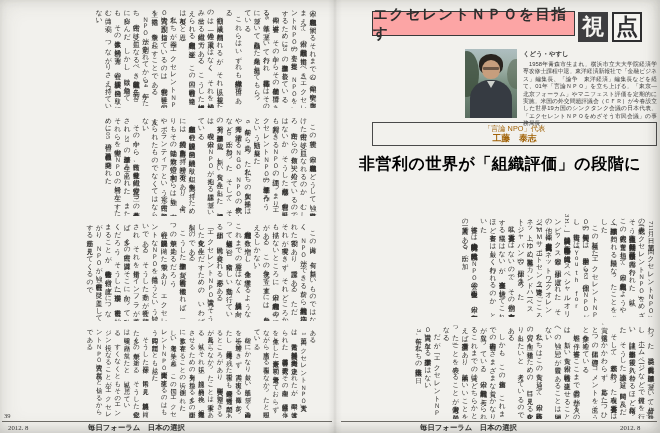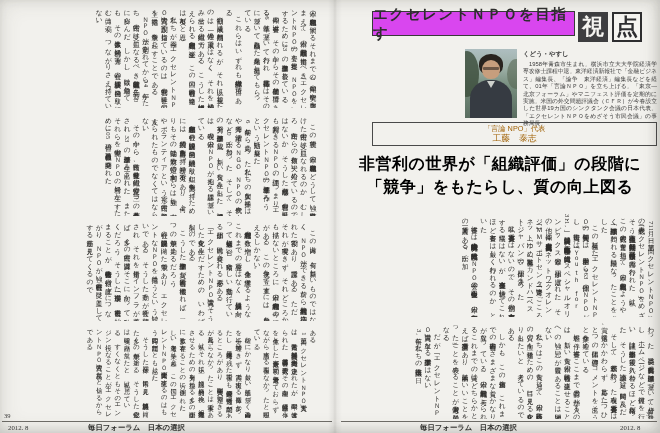--- a/index.html
+++ b/index.html
@@ -21,21 +21,21 @@
     position:absolute;writing-mode:vertical-rl;text-orientation:mixed;
     font-size:6.7px;line-height:9.3px;letter-spacing:.2px;
     overflow:hidden;color:#2e2d2b;
   }
   .vtext p{margin:0;text-indent:6.7px;}
   .vtext p.cont{text-indent:0;}
   .vtext-sm{font-size:6.3px;}
   
   .series-box{
     position:absolute;left:372px;top:11px;width:201px;height:23px;
-    border:1.5px solid #3a3a3a;background:#d946ef;
+    border:1.5px solid #3a3a3a;background:#fca5a5;
     display:flex;align-items:center;justify-content:center;
     font-family:"Liberation Sans",sans-serif;font-size:14.5px;font-weight:600;
     letter-spacing:1.5px;color:#2f2f2f;
   }
   .badge{
     position:absolute;top:12px;width:30px;height:30px;
     display:flex;align-items:center;justify-content:center;
     font-family:"Liberation Serif",serif;font-size:22px;font-weight:bold;
   }
   .badge-dark{left:578px;background:#3e3e40;color:#f5f4f0;}
@@ -57,21 +57,21 @@
   .bio{position:absolute;left:523px;top:50px;width:134px;font-family:"Liberation Sans",sans-serif;color:#3a3a3a;}
   .bio .kana{font-size:6.4px;font-weight:bold;margin:0 0 2px 0;}
   .bio .body{font-size:5.8px;line-height:7.4px;margin:0;text-align:justify;text-indent:6px;}
   
   .caption-box{
     position:absolute;left:372px;top:122px;width:285px;height:24px;box-sizing:border-box;
     border:1px solid #4a4a4a;display:flex;flex-direction:column;align-items:center;justify-content:center;
     font-family:"Liberation Sans",sans-serif;color:#a16207;
   }
   .caption-box .role{font-size:7.3px;line-height:8.5px;}
-  .caption-box .name{font-size:8.8px;line-height:10px;font-weight:normal;}
+  .caption-box .name{font-size:8.8px;line-height:10px;font-weight:bold;}
   
   .headline{
     position:absolute;left:342px;top:152px;width:316px;text-align:center;
     font-family:"Liberation Sans",sans-serif;font-weight:600;color:#000000;
     font-size:16px;line-height:23px;letter-spacing:.5px;
   }
   
   .rule{position:absolute;height:1px;background:#6f6d68;}
   .rule-left{left:2px;top:421px;width:330px;}
   .rule-right{left:341px;top:421px;width:316px;}
@@ -146,21 +146,20 @@
     <p class="body">1958年青森市生まれ。横浜市立大大学院経済学専攻修士課程中退。東洋経済新報社で「金融ビジネス」編集長、「論争　東洋経済」編集長などを経て、01年「言論ＮＰＯ」を立ち上げる。「東京―北京フォーラム」やマニフェスト評価を定期的に実施。米国の外交問題評議会（ＣＦＲ）が今春設立した世界19カ国のシンクタンク会議の日本代表。「エクセレントＮＰＯをめざそう市民会議」の事務局長。</p>
   </div>
 
   <div class="caption-box">
     <div class="role">「言論 NPO」代表</div>
     <div class="name">工藤　泰志</div>
   </div>
 
   <div class="headline">
     <div>非営利の世界が「組織評価」の段階に</div>
-    <div>「競争」をもたらし、質の向上図る</div>
   </div>
 
   <div class="vtext" style="left:348px;top:214px;width:308px;height:103px;">
       <p>7月11日、第1回「エクセレントＮＰＯ」大賞の表彰式（「エクセレントＮＰＯ」をめざそう市民会議主催、毎日新聞社共催、共同通信社後援）が都内で行われた。私は、この表彰式の運営を担当して、日本の非営利組織もようやく「組織評価」が問われる段階になったことを実感した。</p>
       <p>この日誕生した「エクセレントＮＰＯ」の年間大賞には、日本全国から163団体のＮＰＯが応募し、市民賞には「Ｙｏｕｔｈ　ｆｏｒ　3・11」、課題解決賞は「高木仁三郎市民科学基金」、組織力賞は「スペシャルオリンピックス日本」の3団体が選ばれた。その他、今回は東日本大震災復興支援賞に「ネットワークオレンジ」「ＭＭサポートセンター」「遠野まごころネット」「ゆめ風基金」「セカンドハーベスト・ジャパン」の5団体が決まった。</p>
       <p>私は審査委員ではないので、その個別の審査内容を説明する立場にはないが、審査会議を傍聴してこれほど審査とは厳しく行われるのか、と驚いた。</p>
       <p>審査には東大大学院経済学研究科の武田晴人教授やＮＰＯ学会の田中弥生会長ら、日本の非営利組織研究の第一人者である7氏が加</p>
     </div>
   <div class="vtext" style="left:348px;top:322px;width:308px;height:97px;">
       <p class="cont">わった。委員は提出資料を評価基準に基づいて分析、集計し、ホームページなどで裏付けを行い、評議は表彰団体が最後で入れ替わるほど厳格だった。そうした議論が延べ8時間に及んだ。</p>

